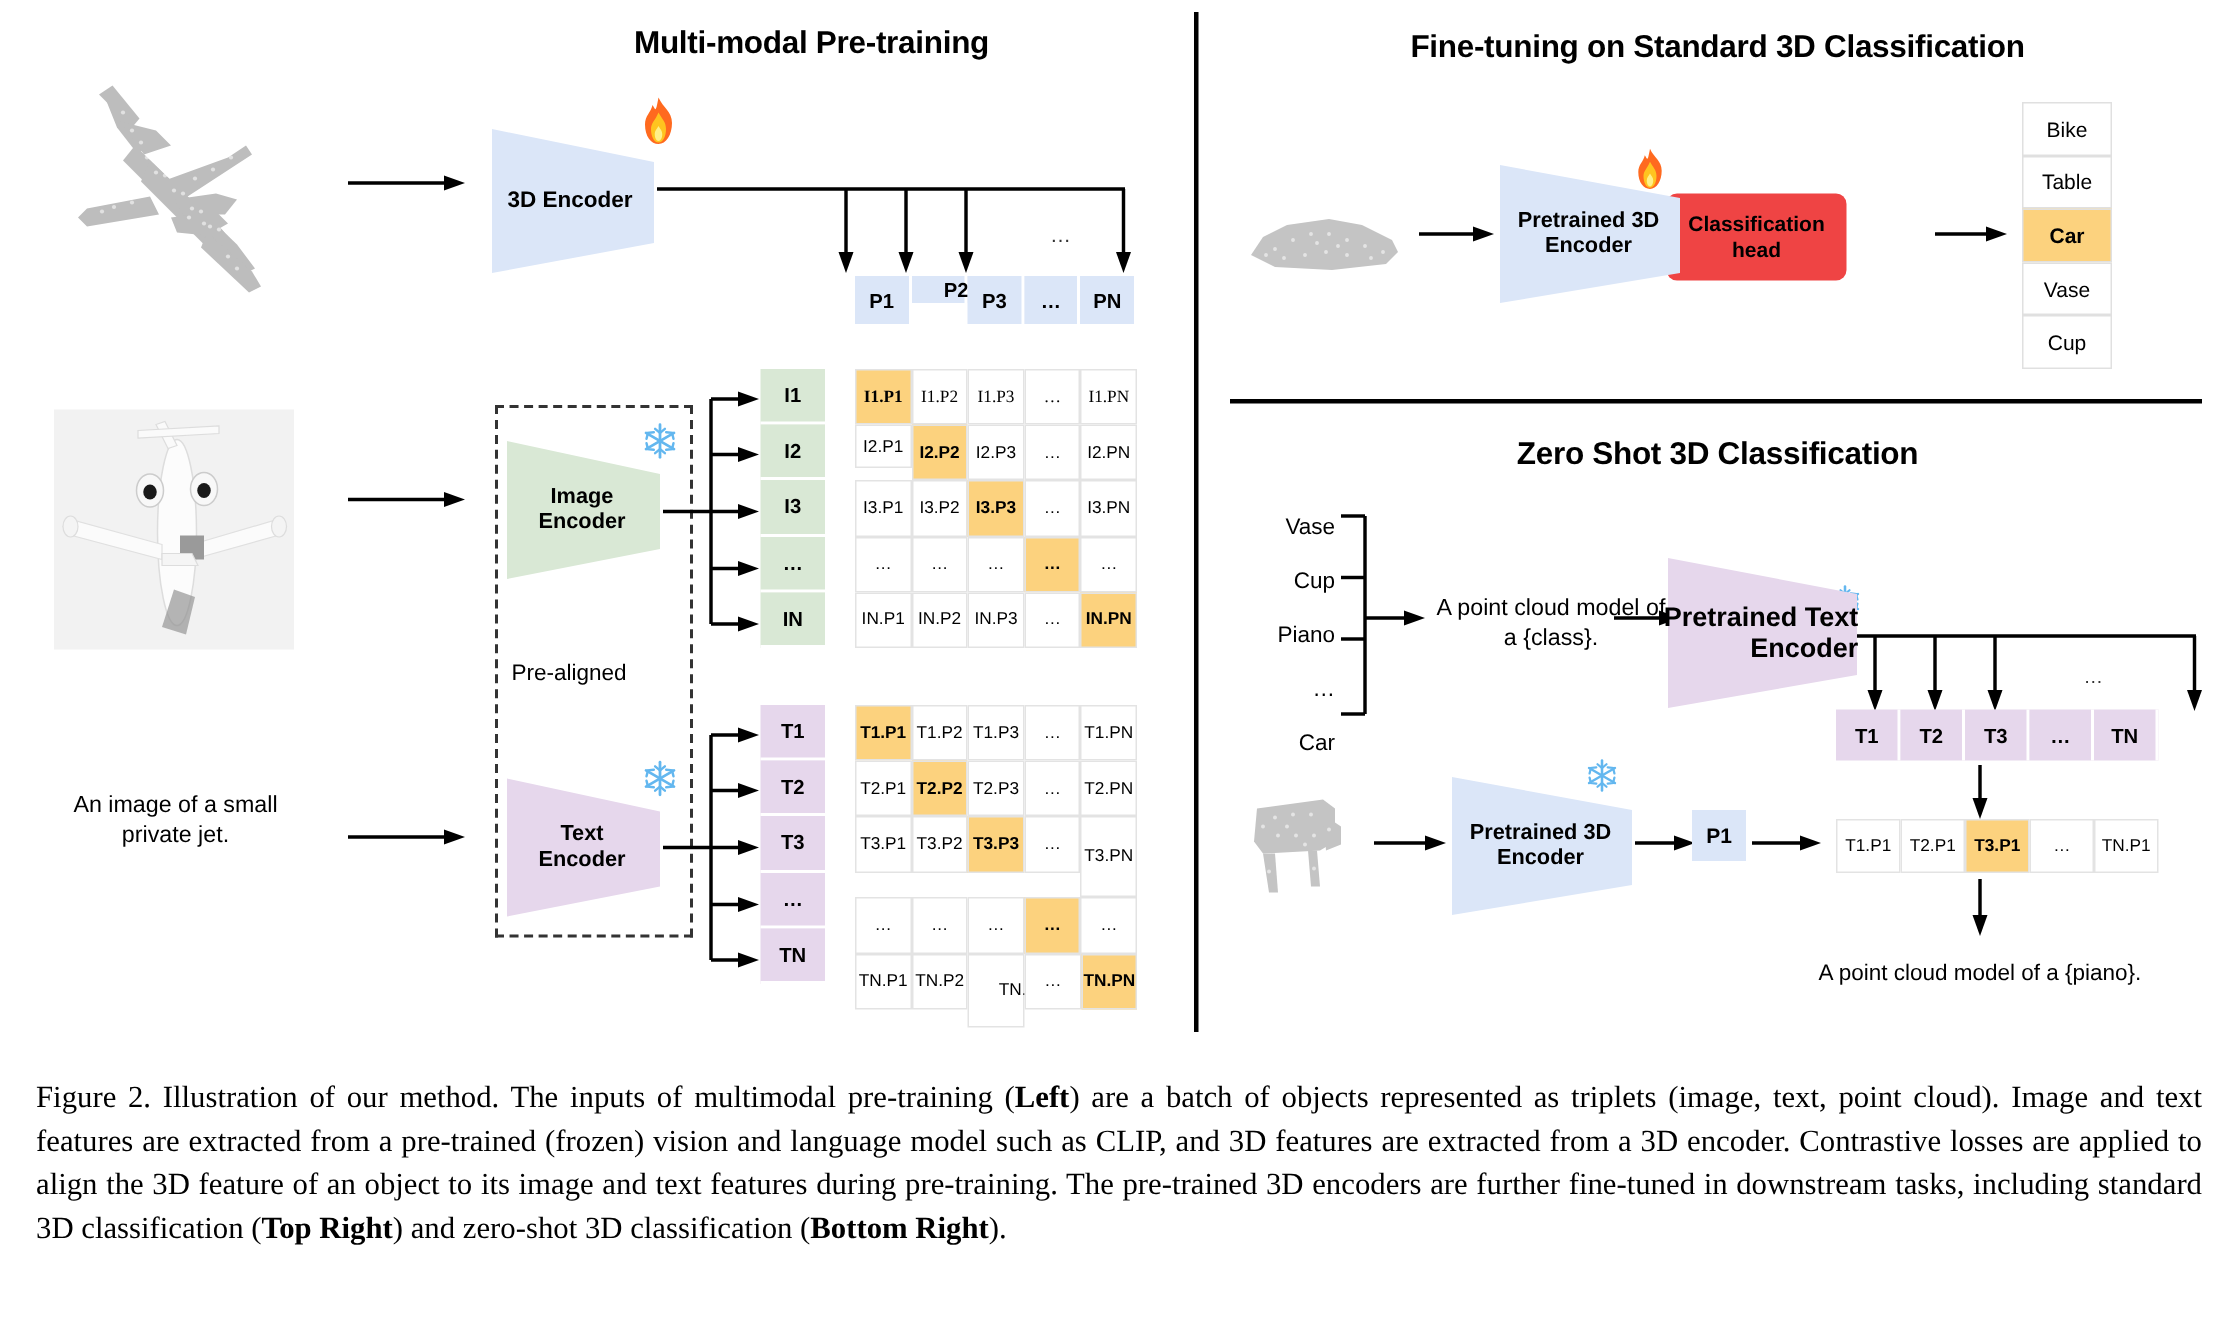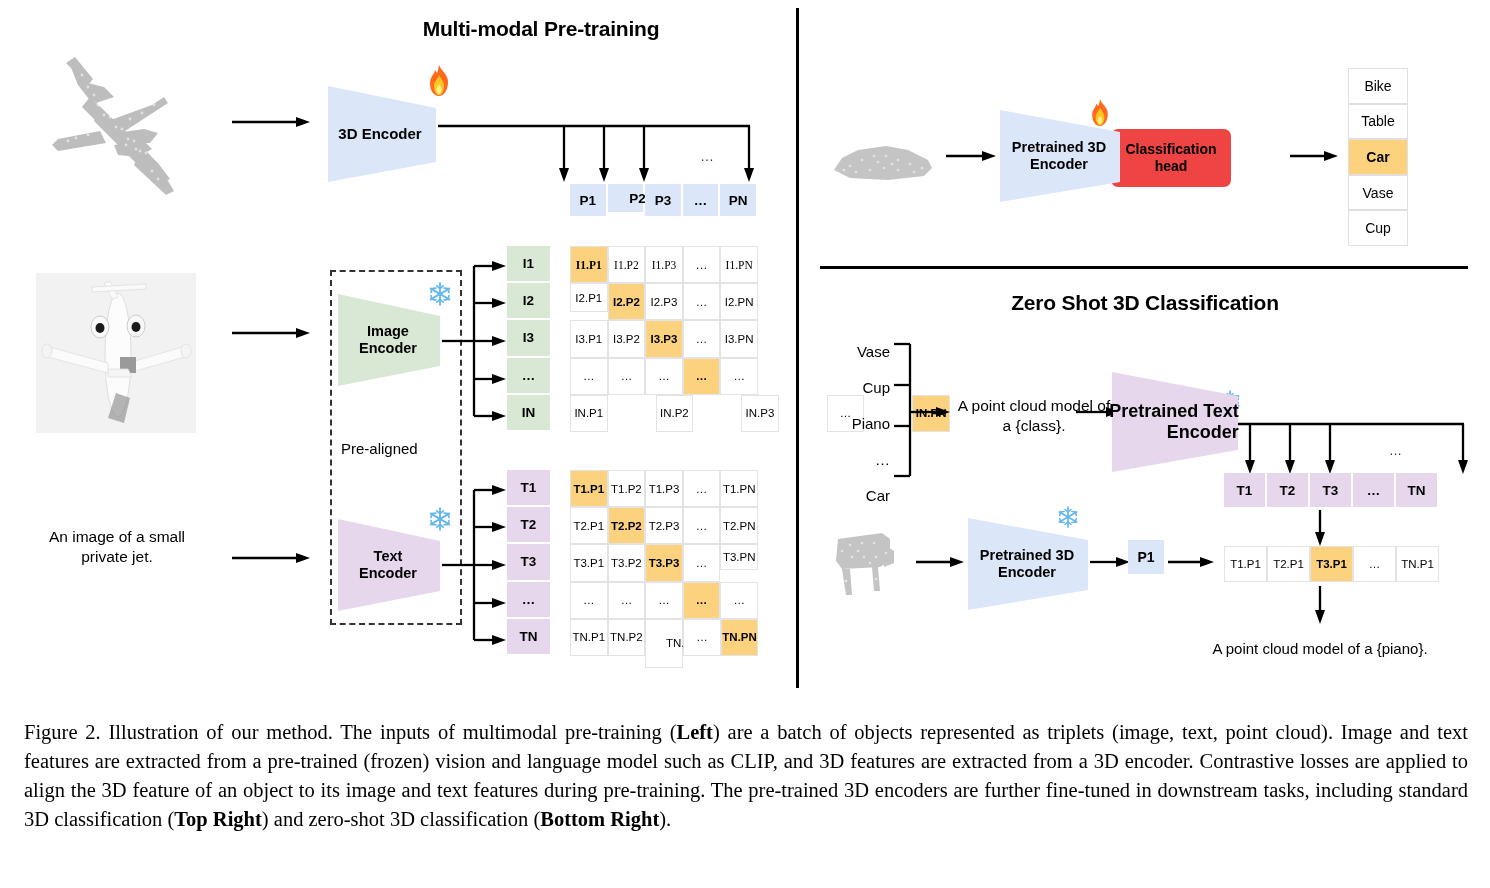--- a/index.html
+++ b/index.html
@@ -112,21 +112,21 @@
       <line x1="206" y1="6" x2="206" y2="52" stroke="#000" stroke-width="2.3"></line>
         <polygon points="206,62 201,48 211,48" fill="#000"></polygon>
       <line x1="311" y1="6" x2="311" y2="52" stroke="#000" stroke-width="2.3"></line>
         <polygon points="311,62 306,48 316,48" fill="#000"></polygon>
     </svg>
   </div>
   <div class="abs" style="left:700px;top:148px;font-size:14px;color:#333;">…</div>
 
   <div class="cellrow" style="left:570px;top:184px;">
       <div class="cell lbl" style="width:37.6px;height:32px;background:#dbe6f8;font-size:13.5px;font-weight:bold;border-right:2px solid #fff;">P1</div>
-      <div class="cell lbl" style="width:37.6px;height:28px;background:#dbe6f8;font-size:13.5px;font-weight:bold;border-right:2px solid #fff;padding-left:24px;">P2</div>
+      <div class="cell lbl" style="width:37.6px;height:18px;background:#dbe6f8;font-size:13.5px;font-weight:bold;border-right:2px solid #fff;padding-left:24px;">P2</div>
       <div class="cell lbl" style="width:37.6px;height:32px;background:#dbe6f8;font-size:13.5px;font-weight:bold;border-right:2px solid #fff;">P3</div>
       <div class="cell lbl" style="width:37.6px;height:32px;background:#dbe6f8;font-size:13.5px;font-weight:bold;border-right:2px solid #fff;">…</div>
       <div class="cell lbl" style="width:37.6px;height:32px;background:#dbe6f8;font-size:13.5px;font-weight:bold;border-right:2px solid #fff;">PN</div>
     </div>
 
   <div class="colstack" style="left:507px;top:246px;">
       <div class="lbl" style="width:43px;height:37.2px;background:#d9e8d5;border-bottom:2px solid #fff;font-size:13.5px;">I1</div>
       <div class="lbl" style="width:43px;height:37.2px;background:#d9e8d5;border-bottom:2px solid #fff;font-size:13.5px;">I2</div>
       <div class="lbl" style="width:43px;height:37.2px;background:#d9e8d5;border-bottom:2px solid #fff;font-size:13.5px;">I3</div>
       <div class="lbl" style="width:43px;height:37.2px;background:#d9e8d5;border-bottom:2px solid #fff;font-size:13.5px;">…</div>
@@ -163,21 +163,21 @@
         <div class="mcell" style="width:37.6px;height:37.2px;">…</div>
         <div class="mcell" style="width:37.6px;height:37.2px;">I3.PN</div>
       </div>
       <div style="display:flex;">
         <div class="mcell" style="width:37.6px;height:37.2px;">…</div>
         <div class="mcell" style="width:37.6px;height:37.2px;">…</div>
         <div class="mcell" style="width:37.6px;height:37.2px;">…</div>
         <div class="mcell hl" style="width:37.6px;height:37.2px;">…</div>
         <div class="mcell" style="width:37.6px;height:37.2px;">…</div>
       </div>
-      <div style="display:flex;gap:48px;">
+      <div style="display:flex;">
         <div class="mcell" style="width:37.6px;height:37.2px;">IN.P1</div>
         <div class="mcell" style="width:37.6px;height:37.2px;">IN.P2</div>
         <div class="mcell" style="width:37.6px;height:37.2px;">IN.P3</div>
         <div class="mcell" style="width:37.6px;height:37.2px;">…</div>
         <div class="mcell hl" style="width:37.6px;height:37.2px;">IN.PN</div>
       </div>
     </div>
 
   <div class="abs" style="left:570px;top:470px;">
       <div style="display:flex;">
@@ -192,21 +192,21 @@
         <div class="mcell hl" style="width:37.6px;height:37.2px;">T2.P2</div>
         <div class="mcell" style="width:37.6px;height:37.2px;">T2.P3</div>
         <div class="mcell" style="width:37.6px;height:37.2px;">…</div>
         <div class="mcell" style="width:37.6px;height:37.2px;">T2.PN</div>
       </div>
       <div style="display:flex;">
         <div class="mcell" style="width:37.6px;height:37.2px;">T3.P1</div>
         <div class="mcell" style="width:37.6px;height:37.2px;">T3.P2</div>
         <div class="mcell hl" style="width:37.6px;height:37.2px;">T3.P3</div>
         <div class="mcell" style="width:37.6px;height:37.2px;">…</div>
-        <div class="mcell" style="width:37.6px;height:26px;">T3.PN</div>
+        <div class="mcell" style="width:37.6px;height:54px;">T3.PN</div>
       </div>
       <div style="display:flex;">
         <div class="mcell" style="width:37.6px;height:37.2px;">…</div>
         <div class="mcell" style="width:37.6px;height:37.2px;">…</div>
         <div class="mcell" style="width:37.6px;height:37.2px;">…</div>
         <div class="mcell hl" style="width:37.6px;height:37.2px;">…</div>
         <div class="mcell" style="width:37.6px;height:37.2px;">…</div>
       </div>
       <div style="display:flex;">
         <div class="mcell" style="width:37.6px;height:37.2px;">TN.P1</div>
@@ -336,20 +336,21 @@
         <polygon points="64,57 50,52 50,62" fill="#000"></polygon>
       <line x1="32" y1="95" x2="54" y2="95" stroke="#000" stroke-width="2.3"></line>
         <polygon points="64,95 50,90 50,100" fill="#000"></polygon>
       <line x1="32" y1="133" x2="54" y2="133" stroke="#000" stroke-width="2.3"></line>
         <polygon points="64,133 50,128 50,138" fill="#000"></polygon>
       <line x1="32" y1="170" x2="54" y2="170" stroke="#000" stroke-width="2.3"></line>
         <polygon points="64,170 50,165 50,175" fill="#000"></polygon>
     </svg>
   </div>
 
+  <div class="abs ttl" style="left:818px;top:20px;width:654px;">Fine-tuning on Standard 3D Classification</div>
 
   <div class="abs" style="left:828px;top:128px;width:110px;height:60px;">
     <svg width="110" height="60" viewBox="0 0 110 60">
       <path d="M6 42 L14 30 L30 22 L58 18 L80 22 L100 32 L104 40 L96 48 L60 52 L22 50 Z" fill="#c4c4c4"></path>
       <g fill="#ffffff" opacity="0.55">
         <circle cx="22" cy="38" r="1.3"></circle>
           <circle cx="34" cy="32" r="1.3"></circle>
           <circle cx="46" cy="28" r="1.3"></circle>
         <circle cx="58" cy="28" r="1.3"></circle>
           <circle cx="70" cy="32" r="1.3"></circle>

